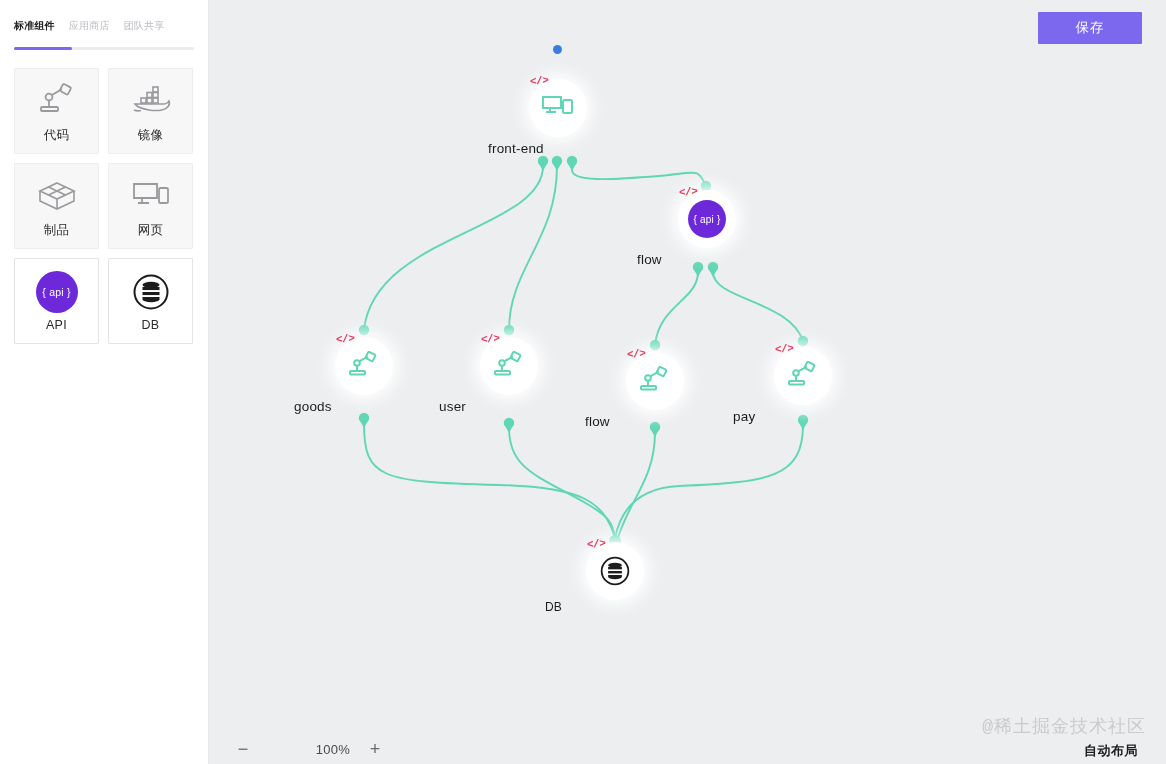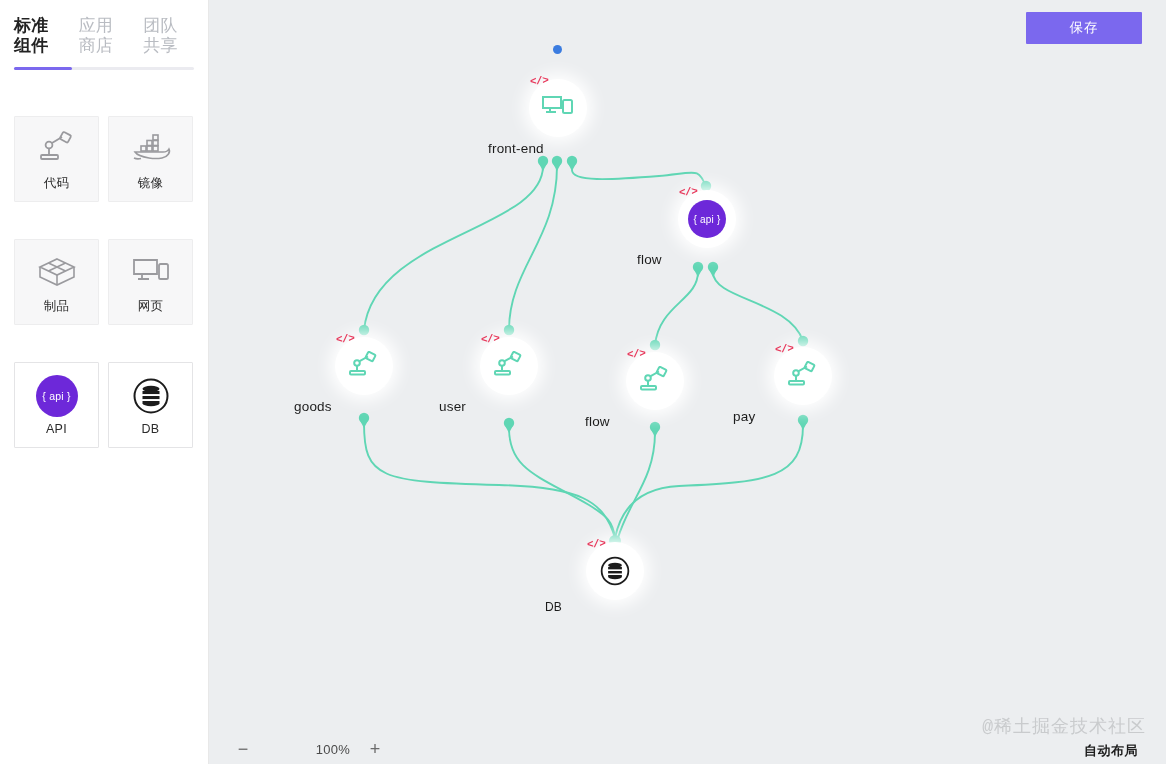--- a/index.html
+++ b/index.html
@@ -14,31 +14,31 @@
 
   
   .sidebar{
     width:209px;height:764px;background:#ffffff;
     border-right:1px solid #e8e8e8;
     box-sizing:border-box;
     flex:0 0 209px;
     position:relative;
   }
   .tabs{display:flex;align-items:flex-end;gap:14px;padding:16px 14px 0 14px;}
-  .tab{font-size:17px;color:#b9bcc2;cursor:pointer;line-height:20px;letter-spacing:.2px;}
+  .tab{font-size:10px;color:#b9bcc2;cursor:pointer;line-height:20px;letter-spacing:.2px;}
   .tab.active{color:#222;font-weight:bold;}
   .tab-underline-wrap{margin:11px 14px 0 14px;height:3px;background:#ebebf0;border-radius:2px;position:relative;}
   .tab-underline{position:absolute;left:0;top:0;height:3px;width:58px;background:#7b68ee;border-radius:2px;}
 
   .card-grid{display:flex;flex-wrap:wrap;gap:9px;padding:18px 14px 0 14px;}
   .card{
     width:85px;height:86px;box-sizing:border-box;
     background:#f7f7f8;border:1px solid #ededee;
     display:flex;flex-direction:column;align-items:center;justify-content:center;
-    cursor:pointer;border-radius:1px;margin-top:28px;
+    cursor:pointer;border-radius:1px;
   }
   .card.white{background:#ffffff;border:1px solid #e4e4e6;}
   .card .ico{height:44px;display:flex;align-items:center;justify-content:center;}
   .card .cap{font-size:12.5px;color:#2b2b2b;margin-top:4px;letter-spacing:.3px;}
 
   
   .canvas{position:relative;flex:1;background:#eceef0;overflow:hidden;}
   .canvas-svg{position:absolute;left:0;top:0;}
 
   .node{position:absolute;width:0;height:0;}
@@ -88,21 +88,21 @@
   .watermark{
     position:absolute;right:20px;bottom:26px;
     font-size:18px;color:#c9cbcd;letter-spacing:1px;
     pointer-events:none;user-select:none;
     font-family:Liberation Mono, monospace;
   }
 
   
   .savebtn{
     position:absolute;right:24px;top:12px;
-    width:116px;height:32px;background:#7b68ee;color:#fff;
+    width:104px;height:32px;background:#7b68ee;color:#fff;
     font-size:13.5px;display:flex;align-items:center;justify-content:center;
     cursor:pointer;letter-spacing:1px;border-radius:1px;
   }
 </style>
 </head>
 <body>
 
 <div class="app">
 
   <div class="sidebar">

